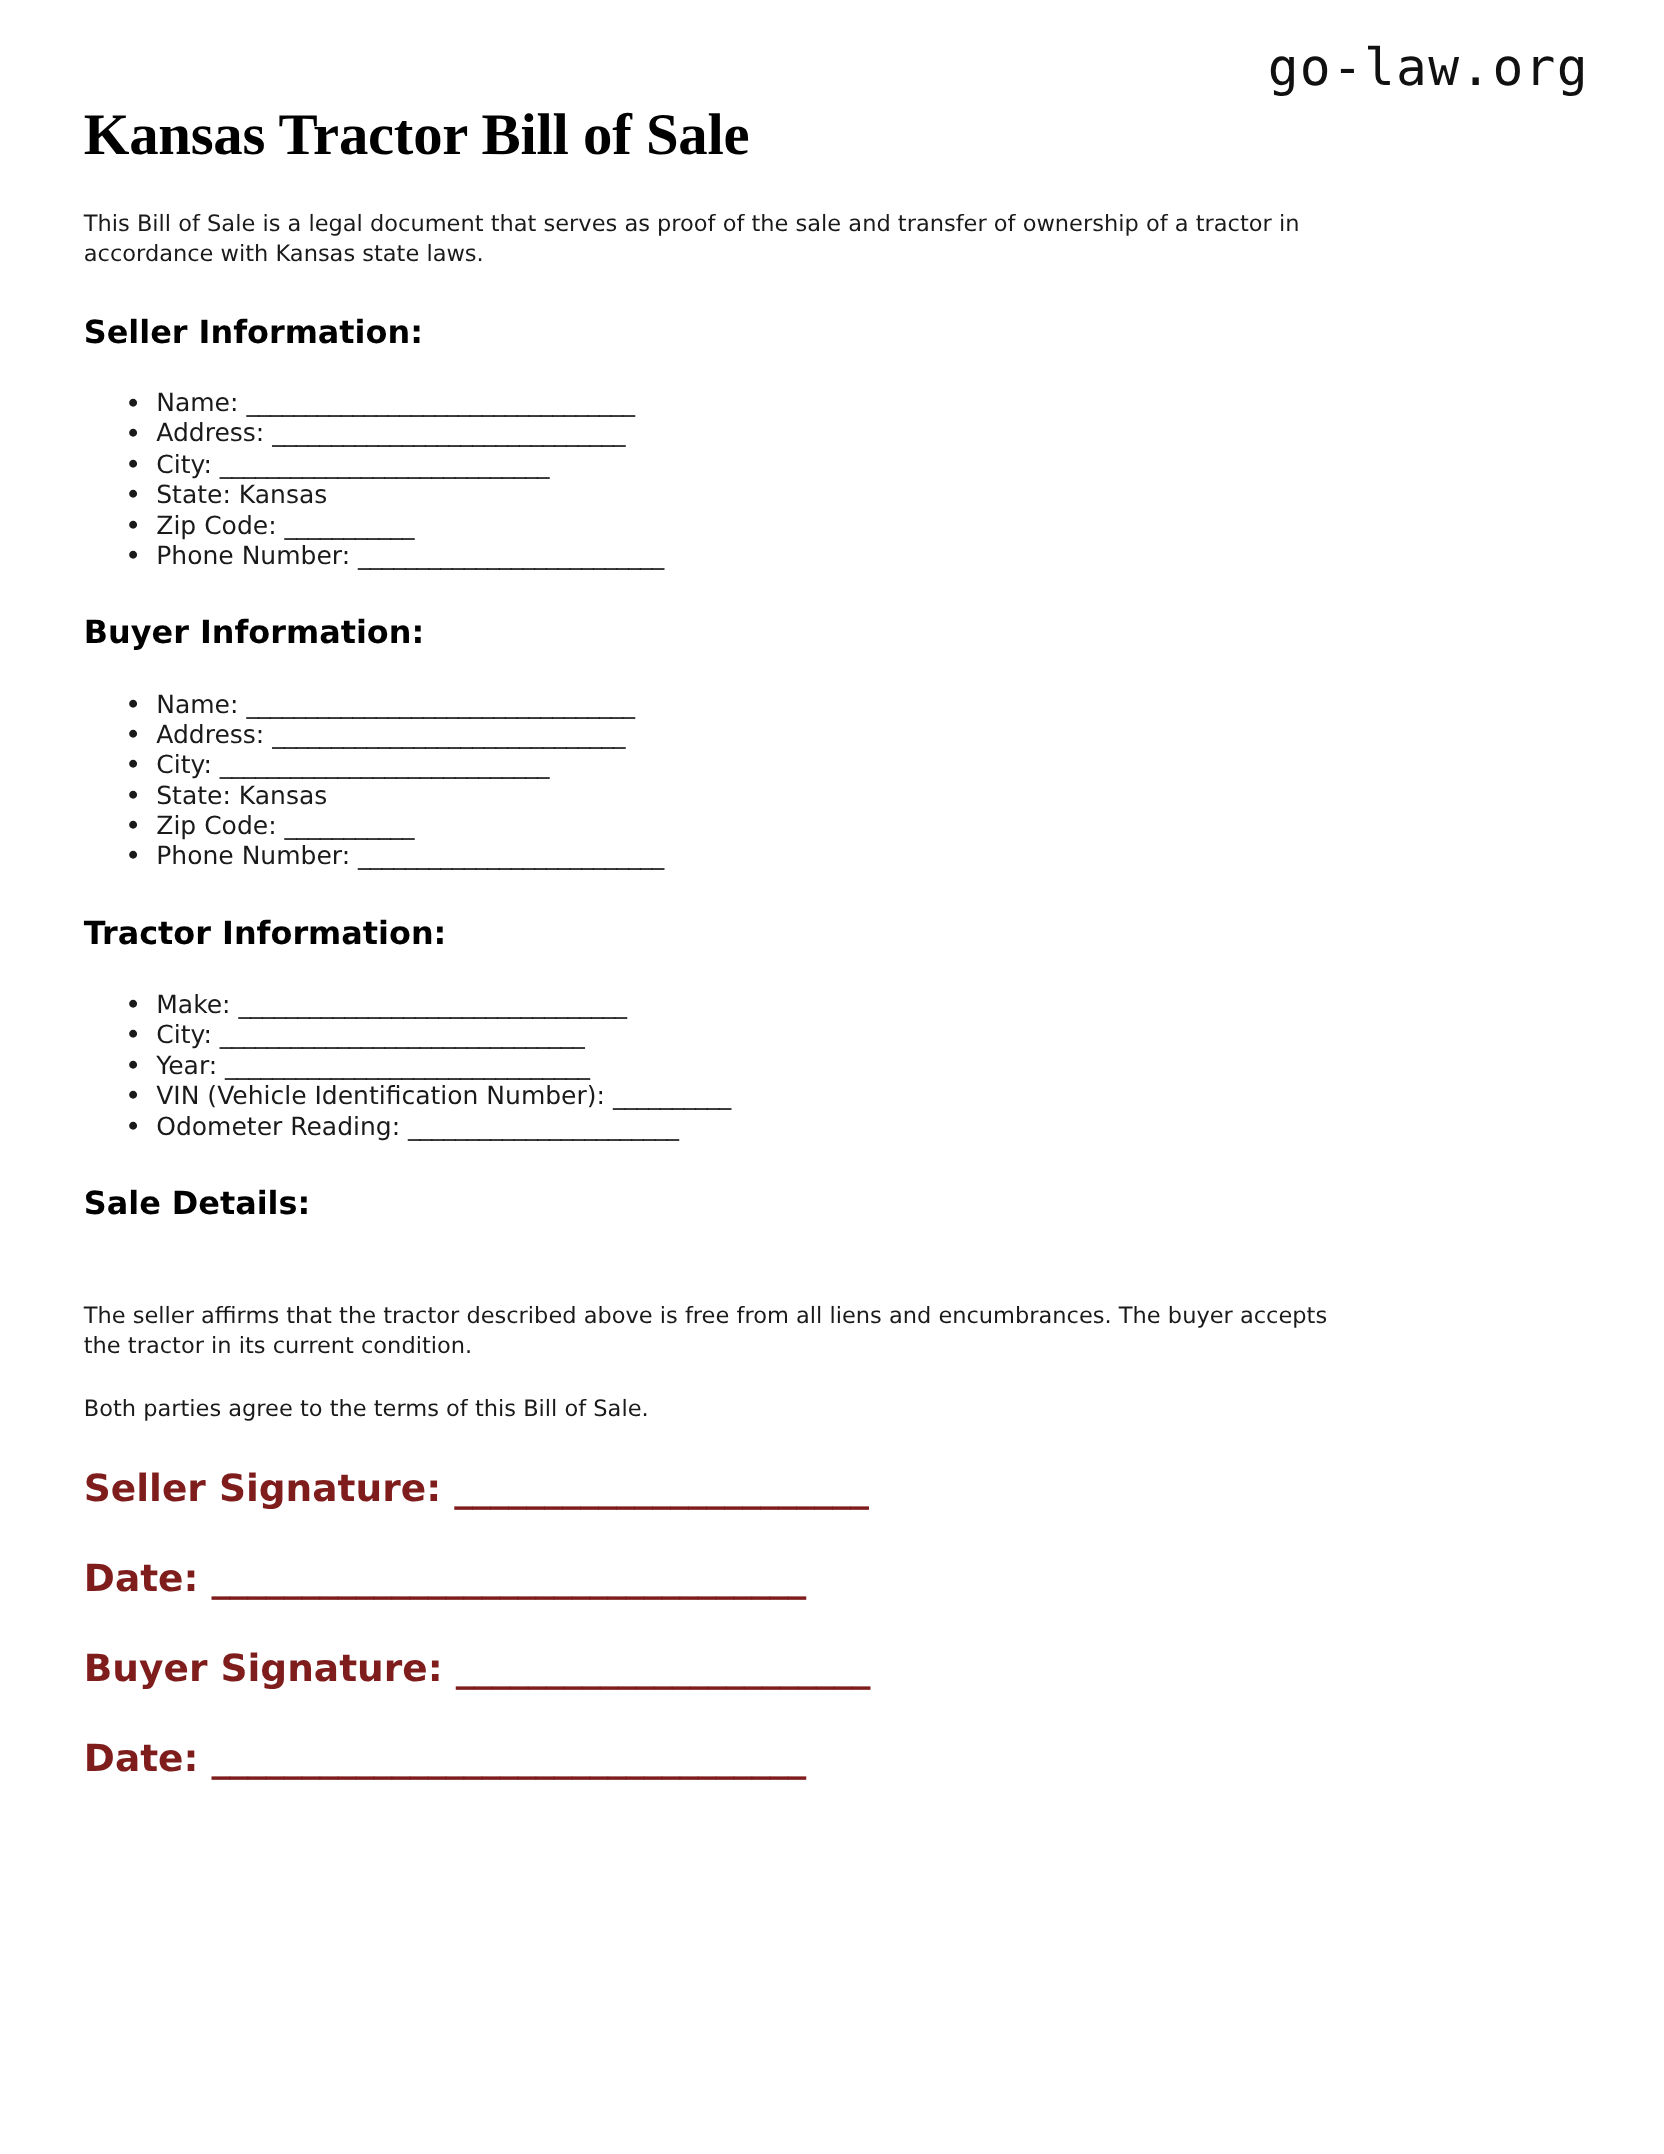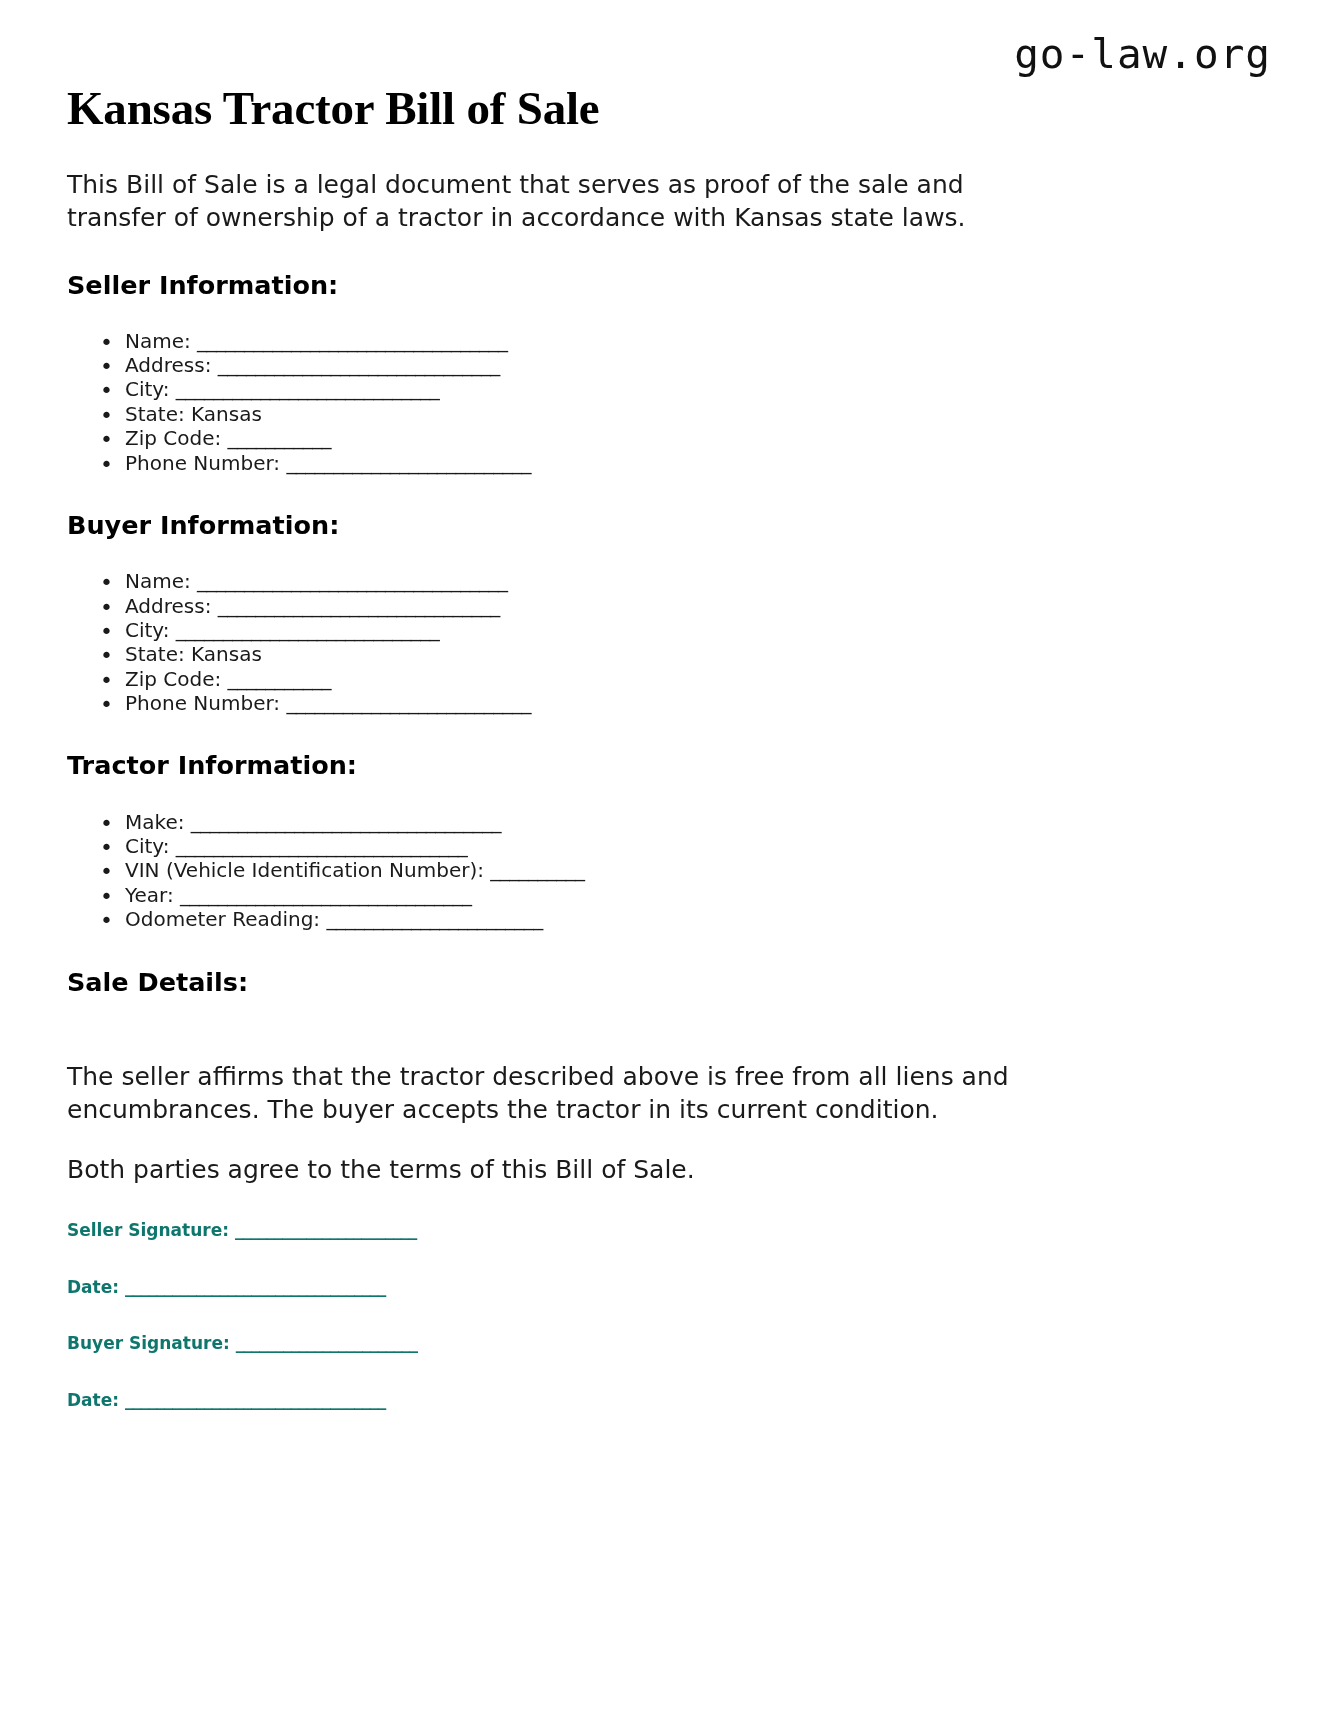--- a/index.html
+++ b/index.html
@@ -49,21 +49,21 @@
     font-family: Liberation Serif, serif;
   }
   .content {
     position: absolute;
     left: 67px;
     top: 168px;
     width: 1130px;
   }
   p.intro, p.body-text {
     margin: 0 0 0 0;
-    font-size: 25px;
+    font-size: 18px;
     line-height: 1.33;
     color: #1a1a1a;
     max-width: 1000px;
   }
   .spacer-lg { height: 34px; }
   .spacer-md { height: 27px; }
   h2.section-heading {
     margin: 0;
     font-size: 25.5px;
     font-weight: bold;
@@ -89,24 +89,24 @@
     left: -25px;
     top: 0;
     font-size: 22px;
     line-height: 1.3;
     color: #1a1a1a;
   }
   .blank {
     letter-spacing: -0.6px;
   }
   .sig-block {
-    font-size: 17px;
+    font-size: 30px;
     font-weight: bold;
     line-height: 1.2;
-    color: #0f766e;
+    color: #7f1d1d;
     white-space: nowrap;
   }
   .sig-gap { height: 36px; }
 </style>
 </head>
 <body>
 
 <div class="page">
 
   <div class="site-mark">go-law.org</div>
@@ -143,22 +143,22 @@
       <li><span>Phone Number:</span> <span class="blank">__________________________</span></li>
     </ul>
 
     <div class="spacer-lg"></div>
 
     <h2 class="section-heading">Tractor Information:</h2>
     <div class="spacer-md"></div>
     <ul class="field-list">
       <li><span>Make:</span> <span class="blank">_________________________________</span></li>
       <li><span>City:</span> <span class="blank">_______________________________</span></li>
+      <li><span>Year:</span> <span class="blank">_______________________________</span></li>
       <li><span>VIN (Vehicle Identification Number):</span> <span class="blank">__________</span></li>
-      <li><span>Year:</span> <span class="blank">_______________________________</span></li>
       <li><span>Odometer Reading:</span> <span class="blank">_______________________</span></li>
     </ul>
 
     <div class="spacer-lg"></div>
 
     <h2 class="section-heading">Sale Details:</h2>
     <div class="spacer-md"></div>
 
     <div class="spacer-lg"></div>
 

